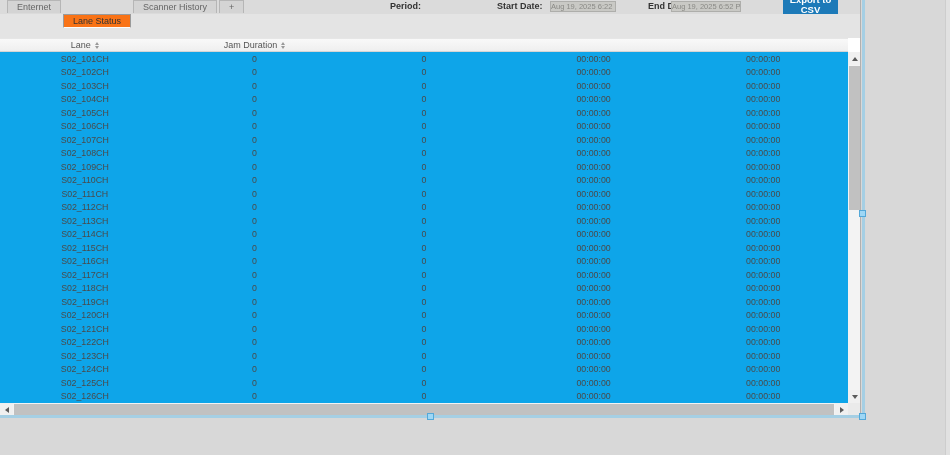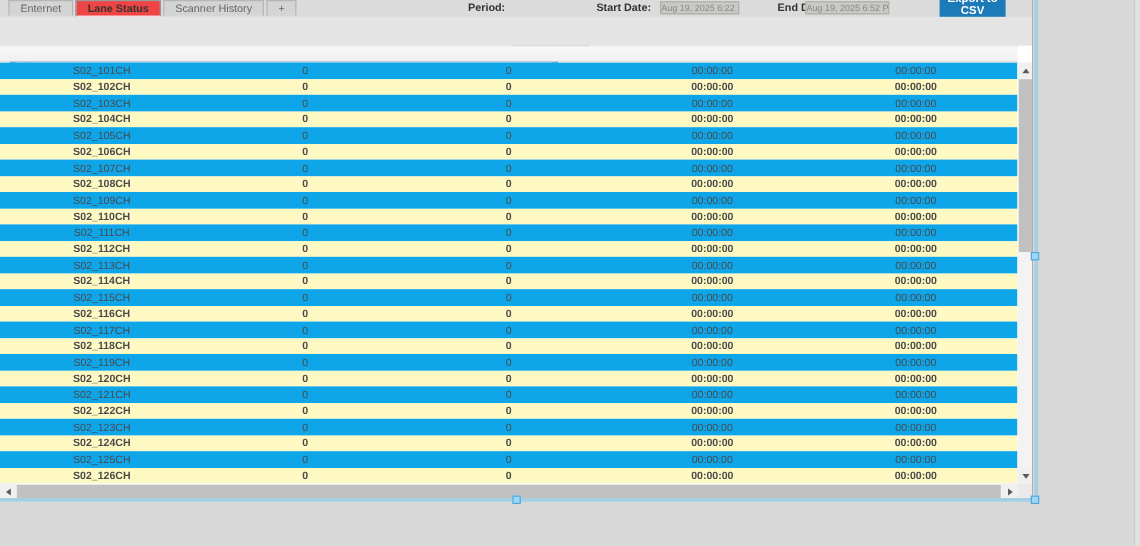--- a/index.html
+++ b/index.html
@@ -18,23 +18,23 @@
     position:absolute; left:0; top:0; width:100%; height:27px;
     background:#dbdbdb; border-bottom:3px solid #8b5cf6;
   }
   .tabs { position:absolute; left:7px; top:0; height:13px; display:flex; }
   .tab {
     height:13px; line-height:12px; padding:0 9px; font-size:9px; color:#666;
     background:#d4d4d4; border:1px solid #b6b6b6; border-bottom:none;
     margin-right:2px; white-space:nowrap; cursor:default;
   }
   .tab.active {
-    background:#ef4444; color:#333; font-weight:bold;
+    background:#f97316; color:#333; font-weight:normal;
     border:1px solid #9a9a9a; border-bottom:1px solid #fcfcfc;
-    position:relative; z-index:2; height:14px;
+    position:relative; z-index:2; height:14px;margin-top:14px;
   }
   .ctl-label { position:absolute; top:0; height:13px; line-height:13px; font-size:9px; font-weight:bold; color:#333; }
   .period-label { left:390px; }
   .start-label  { left:497px; }
   .end-label    { left:648px;text-align:center; }
   .select {
     position:absolute; left:428px; top:1px; width:62px; height:11px;
     background:#fff; border:1px solid #9a9a9a; font-size:8px; color:#444;
     display:flex; align-items:center; padding:0 3px; justify-content:space-between;margin-top:36px;
   }
@@ -72,21 +72,21 @@
   .hcell {
     width:169.6px; display:flex; align-items:center; justify-content:center;
     font-size:9px; color:#555; cursor:default;
   }
   .sort { display:inline-flex; flex-direction:column; margin-left:4px; row-gap:1px; }
   .sort i { display:block; width:0; height:0; border-left:2.5px solid transparent; border-right:2.5px solid transparent; }
   .sort .up { border-bottom:3px solid #999; }
   .sort .dn { border-top:3px solid #999; }
   .tbody { position:absolute; left:0; top:52px; width:848px; height:351px; overflow:hidden; }
   .trow { display:flex; height:13.5px; align-items:center; background:#0ea5e9; }
-  .trow.alt { background:#fef9c3;font-weight:bold; }
+  .trow.alt { background:#0ea5e9; }
   .tcell { width:169.6px; text-align:center; font-size:8.8px; color:#4a4a4a; overflow:hidden; white-space:nowrap; }
   
   .vscroll { position:absolute; left:848px; top:52px; width:13px; height:351px; background:#f3f3f3; }
   .hscroll { position:absolute; left:0; top:403px; width:848px; height:13px; background:#f3f3f3; }
   .sbtn { position:absolute; background:#f0f0f0; display:flex; align-items:center; justify-content:center; }
   .vscroll .sbtn { width:13px; height:13px; left:0; }
   .hscroll .sbtn { width:13px; height:13px; top:0; }
   .btn-up { top:0; } .btn-down { bottom:0; }
   .btn-left { left:0; } .btn-right { right:0; }
   .tri { width:0; height:0; }
@@ -132,20 +132,34 @@
     <div class="date-input end-input">Aug 19, 2025 6:52 PM</div>
 
     <button class="export-btn">Export to CSV</button>
   </div>
 
   <div class="toolbar">
     <input class="filter-input" type="text" placeholder="Filter table..." style="">
   </div>
 
   <div class="thead">
+      <div class="hcell">
+        <span>Lane</span>
+        <span class="sort">
+          <i class="up"></i>
+          <i class="dn"></i>
+        </span>
+      </div>
+      <div class="hcell">
+        <span>Jam Duration</span>
+        <span class="sort">
+          <i class="up"></i>
+          <i class="dn"></i>
+        </span>
+      </div>
     </div>
   <div class="tbody">
       <div class="trow">
         <div class="tcell">S02_101CH</div>
         <div class="tcell">0</div>
         <div class="tcell">0</div>
         <div class="tcell">00:00:00</div>
         <div class="tcell">00:00:00</div>
       </div>
       <div class="trow alt">

